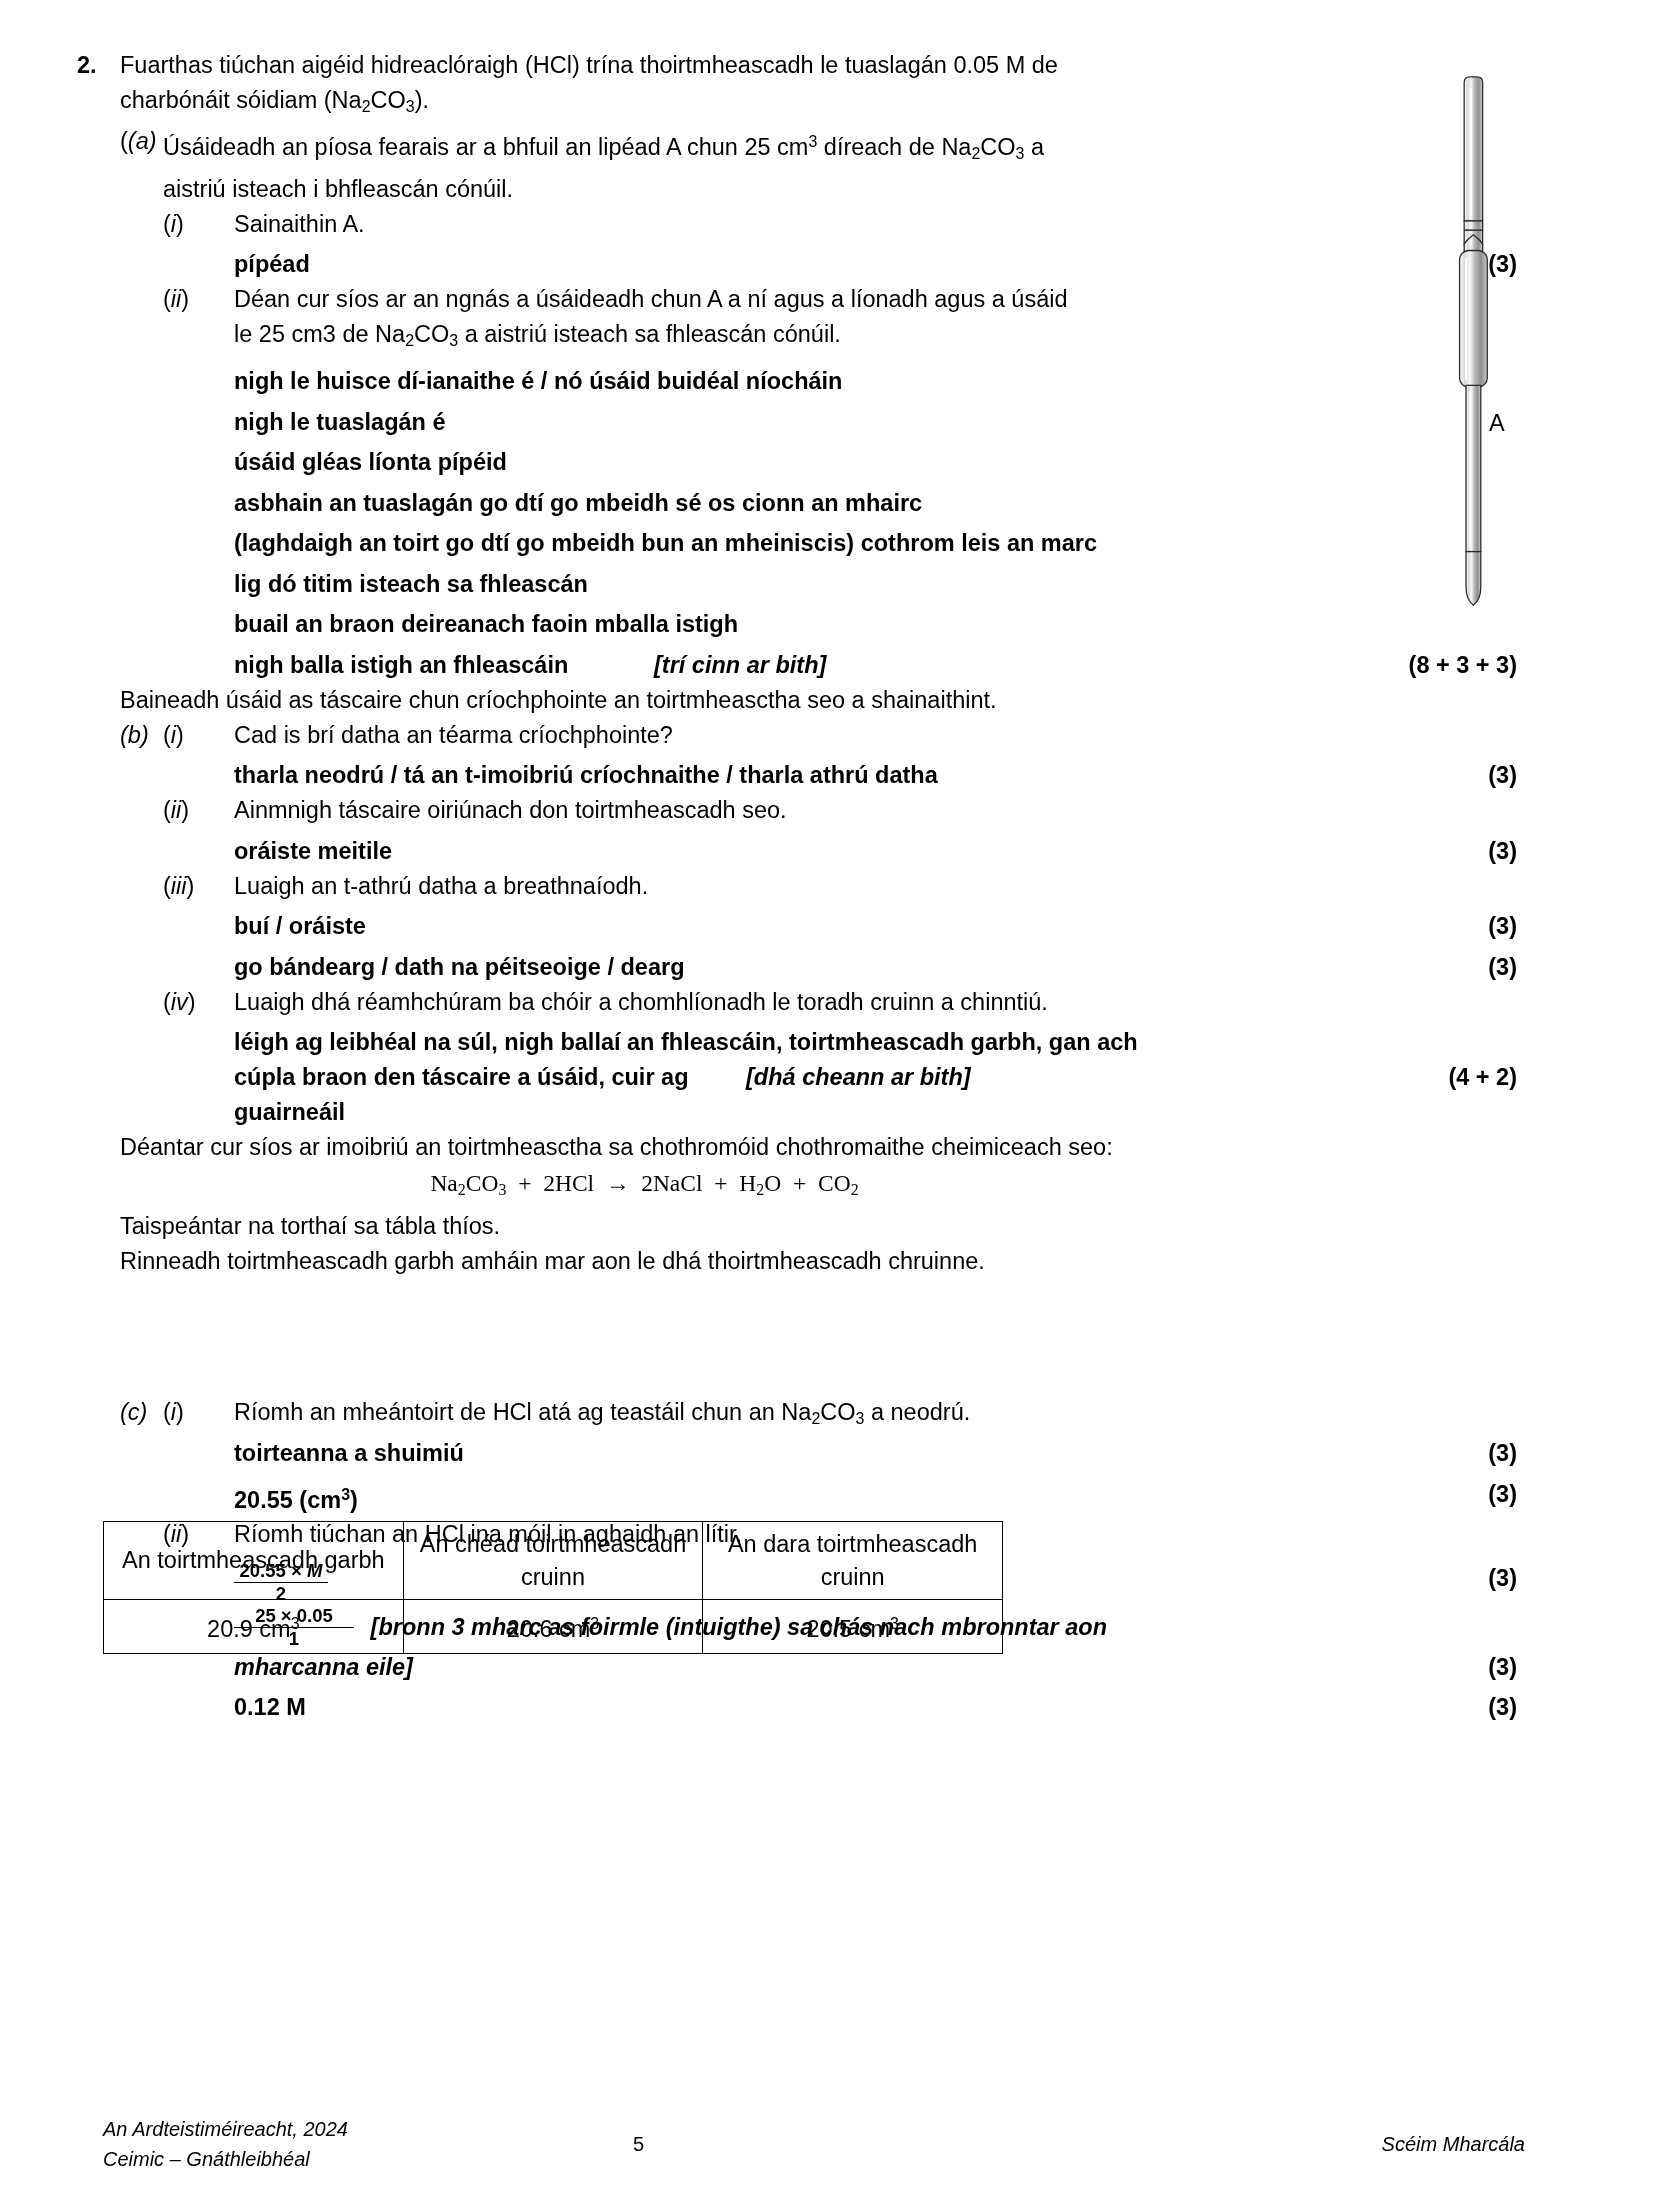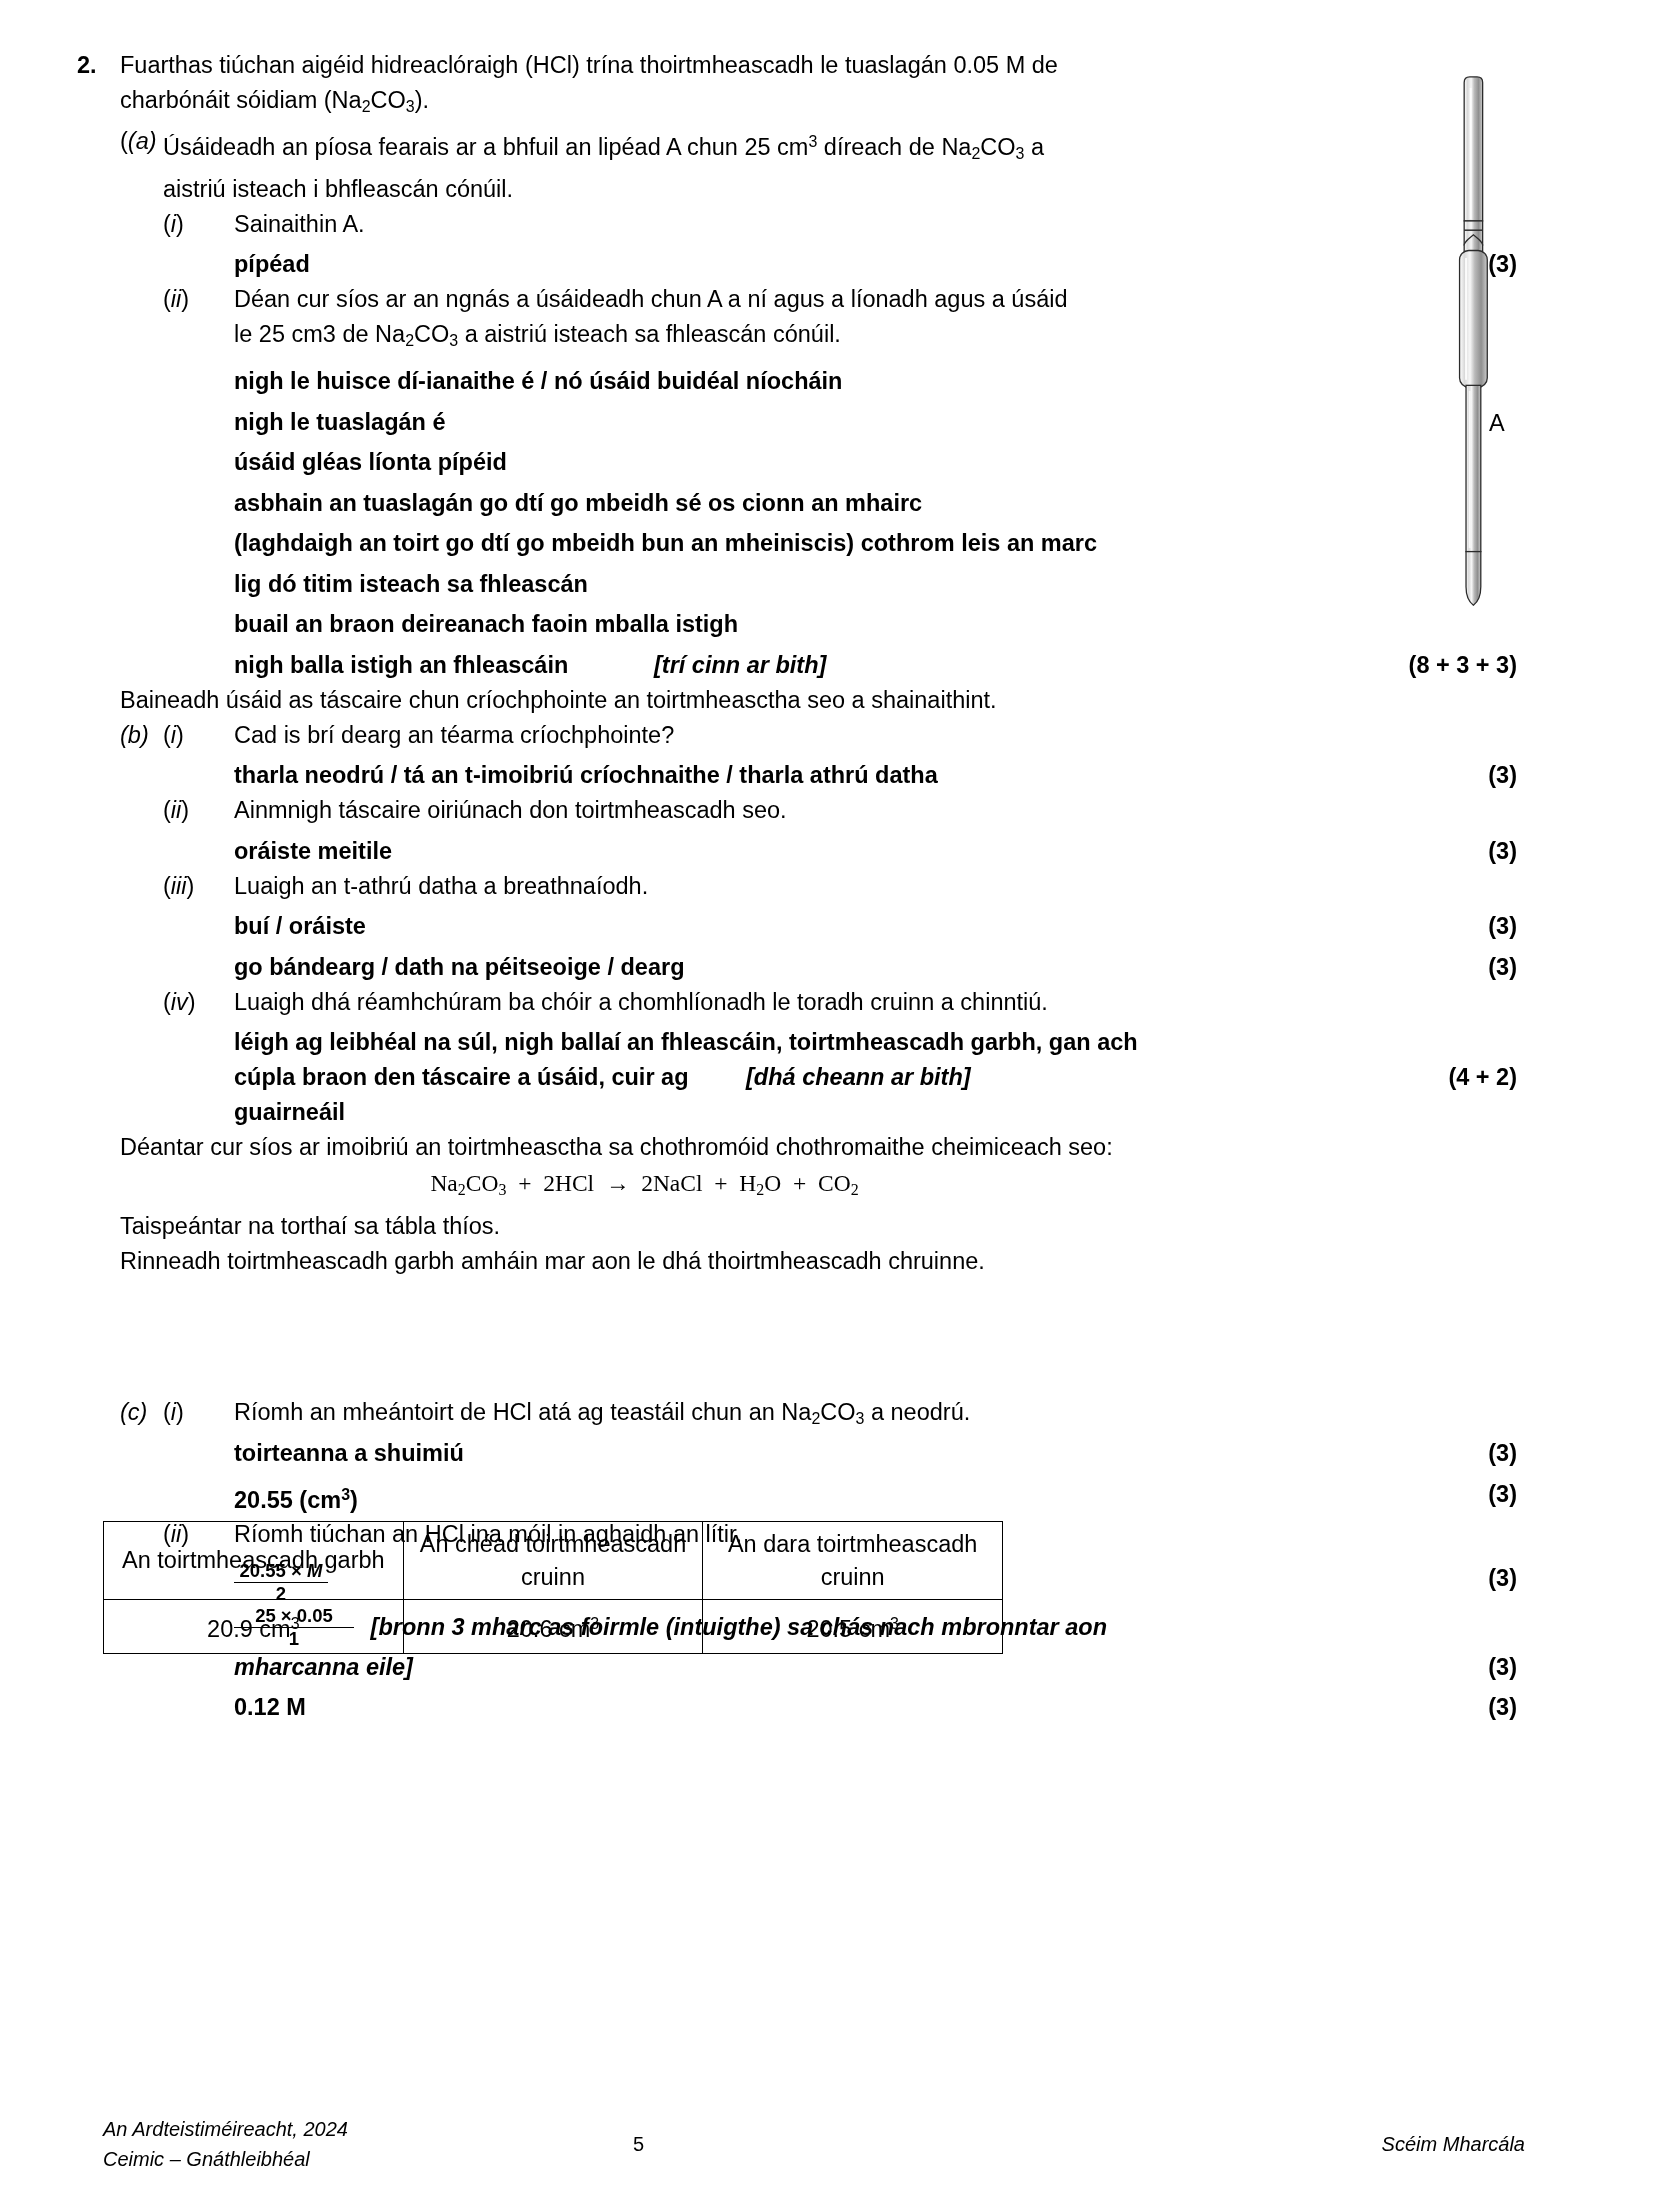--- a/index.html
+++ b/index.html
@@ -233,21 +233,21 @@
 
     <div class="row">
       <div class="qnum"></div>
       <div class="txt">Baineadh úsáid as táscaire chun críochphointe an toirtmheasctha seo a shainaithint.</div>
     </div>
 
     <div class="row">
       <div class="qnum"></div>
       <div class="lev1">(<i>b</i>)</div>
       <div class="lev2">(<span class="rn">i</span>)</div>
-      <div class="txt">Cad is brí dearg an téarma críochphointe?</div>
+      <div class="txt">Cad is brí datha an téarma críochphointe?</div>
     </div>
     <div class="line-gap"></div>
     <div class="row">
       <div class="qnum"></div>
         <div class="pad-a"></div>
         <div class="pad-b"></div>
       <div class="txt b">tharla neodrú / tá an t-imoibriú críochnaithe / tharla athrú datha</div>
       <div class="marks">(3)</div>
     </div>
 

